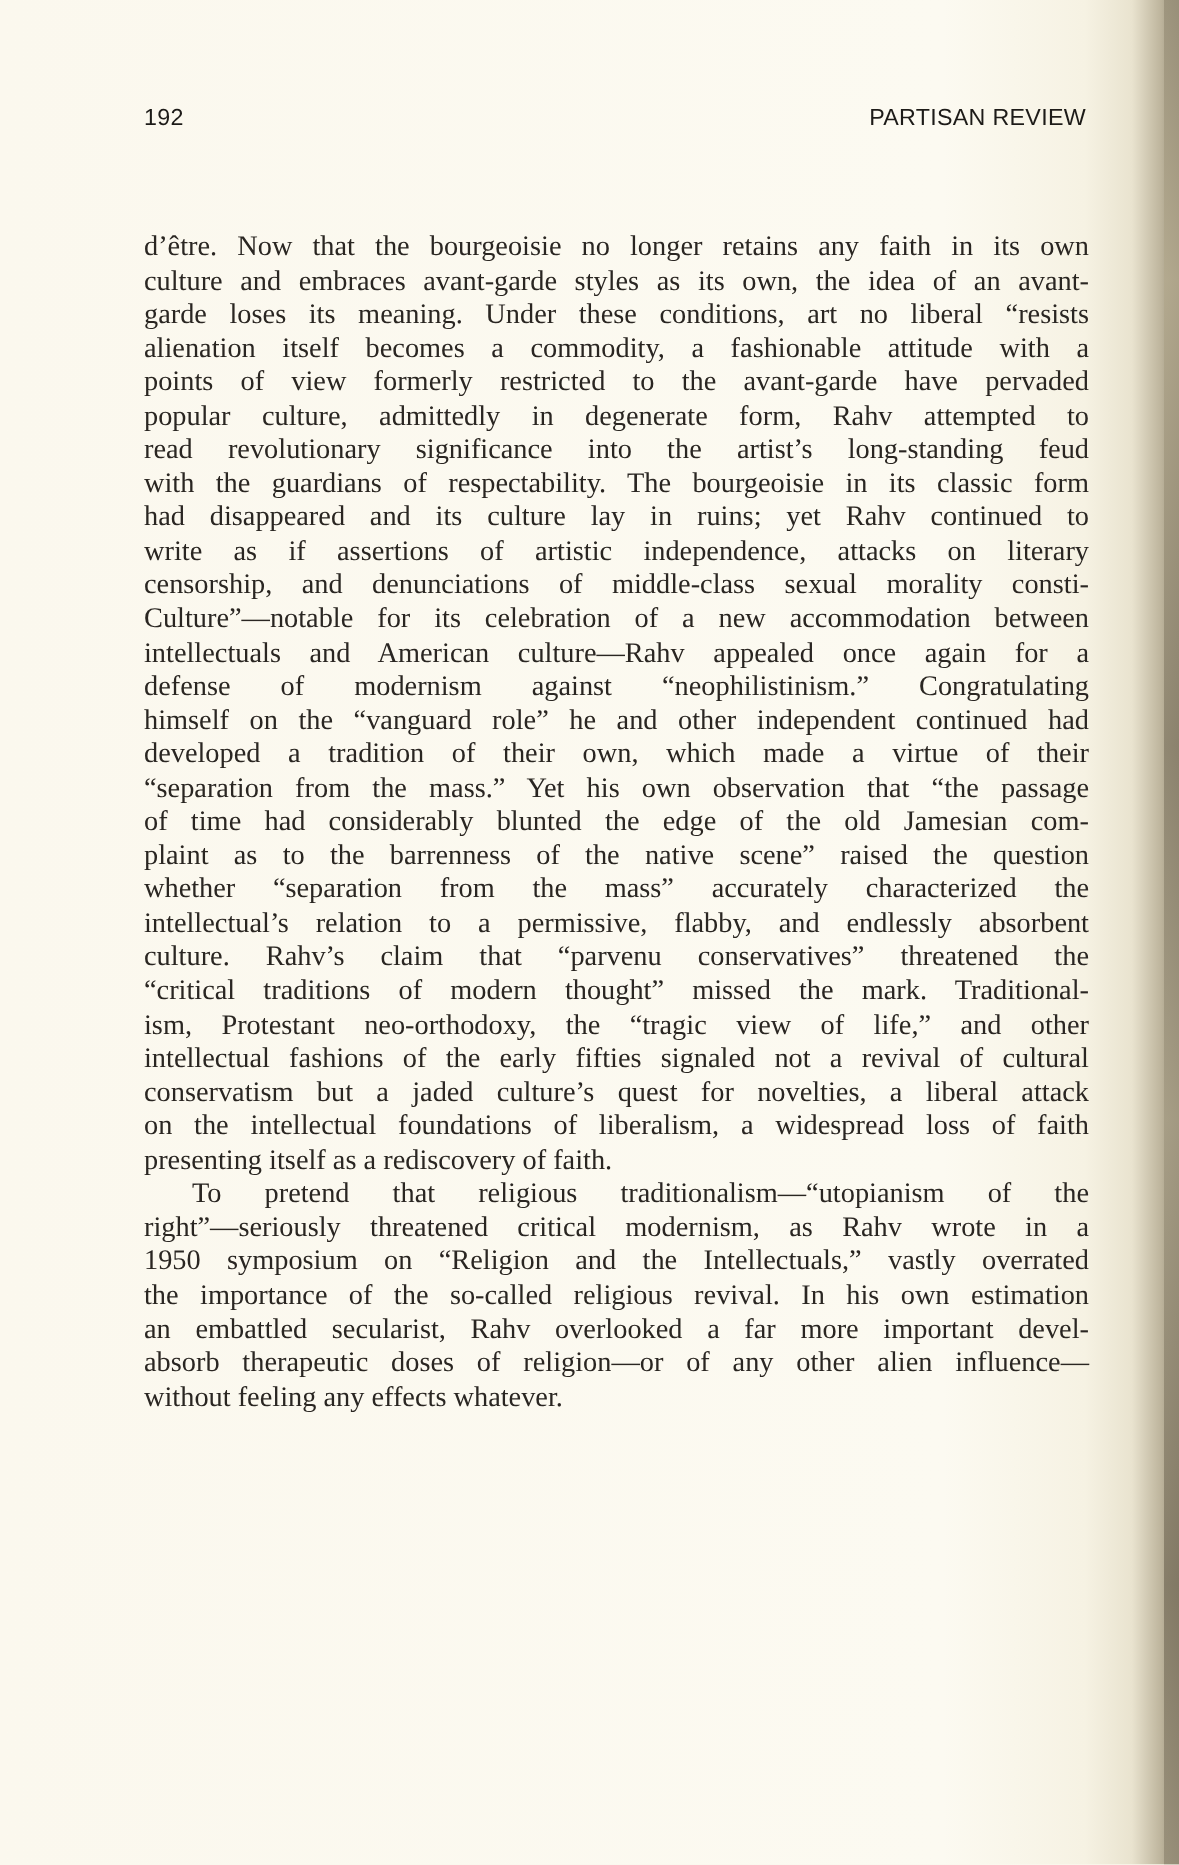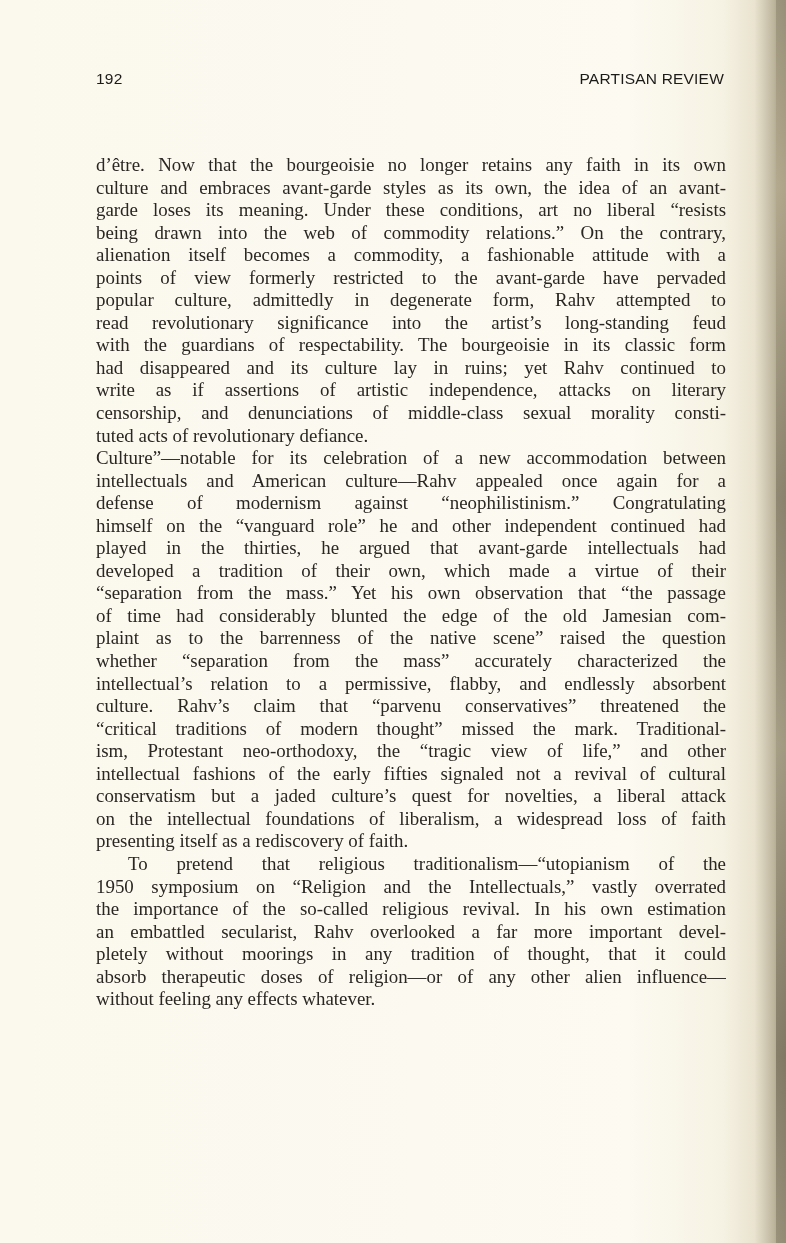--- a/index.html
+++ b/index.html
@@ -43,54 +43,51 @@
   <div class="running-head">
     <span>192</span>
     <span>PARTISAN REVIEW</span>
   </div>
 
   <div class="body" id="body">
       <div>
         <span class="line">d’être. Now that the bourgeoisie no longer retains any faith in its own</span>
         <span class="line">culture and embraces avant-garde styles as its own, the idea of an avant-</span>
         <span class="line">garde loses its meaning. Under these conditions, art no liberal “resists</span>
-        <span class="line">being drawn into the web of commodity relations.” On the contrary,</span>
         <span class="line">alienation itself becomes a commodity, a fashionable attitude with a</span>
         <span class="line">points of view formerly restricted to the avant-garde have pervaded</span>
         <span class="line">popular culture, admittedly in degenerate form, Rahv attempted to</span>
         <span class="line">read revolutionary significance into the artist’s long-standing feud</span>
         <span class="line">with the guardians of respectability. The bourgeoisie in its classic form</span>
         <span class="line">had disappeared and its culture lay in ruins; yet Rahv continued to</span>
         <span class="line">write as if assertions of artistic independence, attacks on literary</span>
         <span class="line">censorship, and denunciations of middle-class sexual morality consti-</span>
-        <span class="line last">tuted acts of revolutionary defiance.</span>
       </div>
       <div>
         <span class="line">Culture”—notable for its celebration of a new accommodation between</span>
         <span class="line">intellectuals and American culture—Rahv appealed once again for a</span>
         <span class="line">defense of modernism against “neophilistinism.” Congratulating</span>
         <span class="line">himself on the “vanguard role” he and other independent continued had</span>
-        <span class="line">played in the thirties, he argued that avant-garde intellectuals had</span>
         <span class="line">developed a tradition of their own, which made a virtue of their</span>
         <span class="line">“separation from the mass.” Yet his own observation that “the passage</span>
         <span class="line">of time had considerably blunted the edge of the old Jamesian com-</span>
         <span class="line">plaint as to the barrenness of the native scene” raised the question</span>
         <span class="line">whether “separation from the mass” accurately characterized the</span>
         <span class="line">intellectual’s relation to a permissive, flabby, and endlessly absorbent</span>
         <span class="line">culture. Rahv’s claim that “parvenu conservatives” threatened the</span>
         <span class="line">“critical traditions of modern thought” missed the mark. Traditional-</span>
         <span class="line">ism, Protestant neo-orthodoxy, the “tragic view of life,” and other</span>
         <span class="line">intellectual fashions of the early fifties signaled not a revival of cultural</span>
         <span class="line">conservatism but a jaded culture’s quest for novelties, a liberal attack</span>
         <span class="line">on the intellectual foundations of liberalism, a widespread loss of faith</span>
         <span class="line last">presenting itself as a rediscovery of faith.</span>
       </div>
       <div>
         <span class="line indent">To pretend that religious traditionalism—“utopianism of the</span>
+        <span class="line">right”—seriously threatened critical modernism, as Rahv wrote in a</span>
         <span class="line">1950 symposium on “Religion and the Intellectuals,” vastly overrated</span>
         <span class="line">the importance of the so-called religious revival. In his own estimation</span>
         <span class="line">an embattled secularist, Rahv overlooked a far more important devel-</span>
-        <span class="line">pletely without moorings in any tradition of thought, that it could</span>
         <span class="line">absorb therapeutic doses of religion—or of any other alien influence—</span>
         <span class="line last">without feeling any effects whatever.</span>
       </div>
     </div>
 </div>
 
 </body></html>

